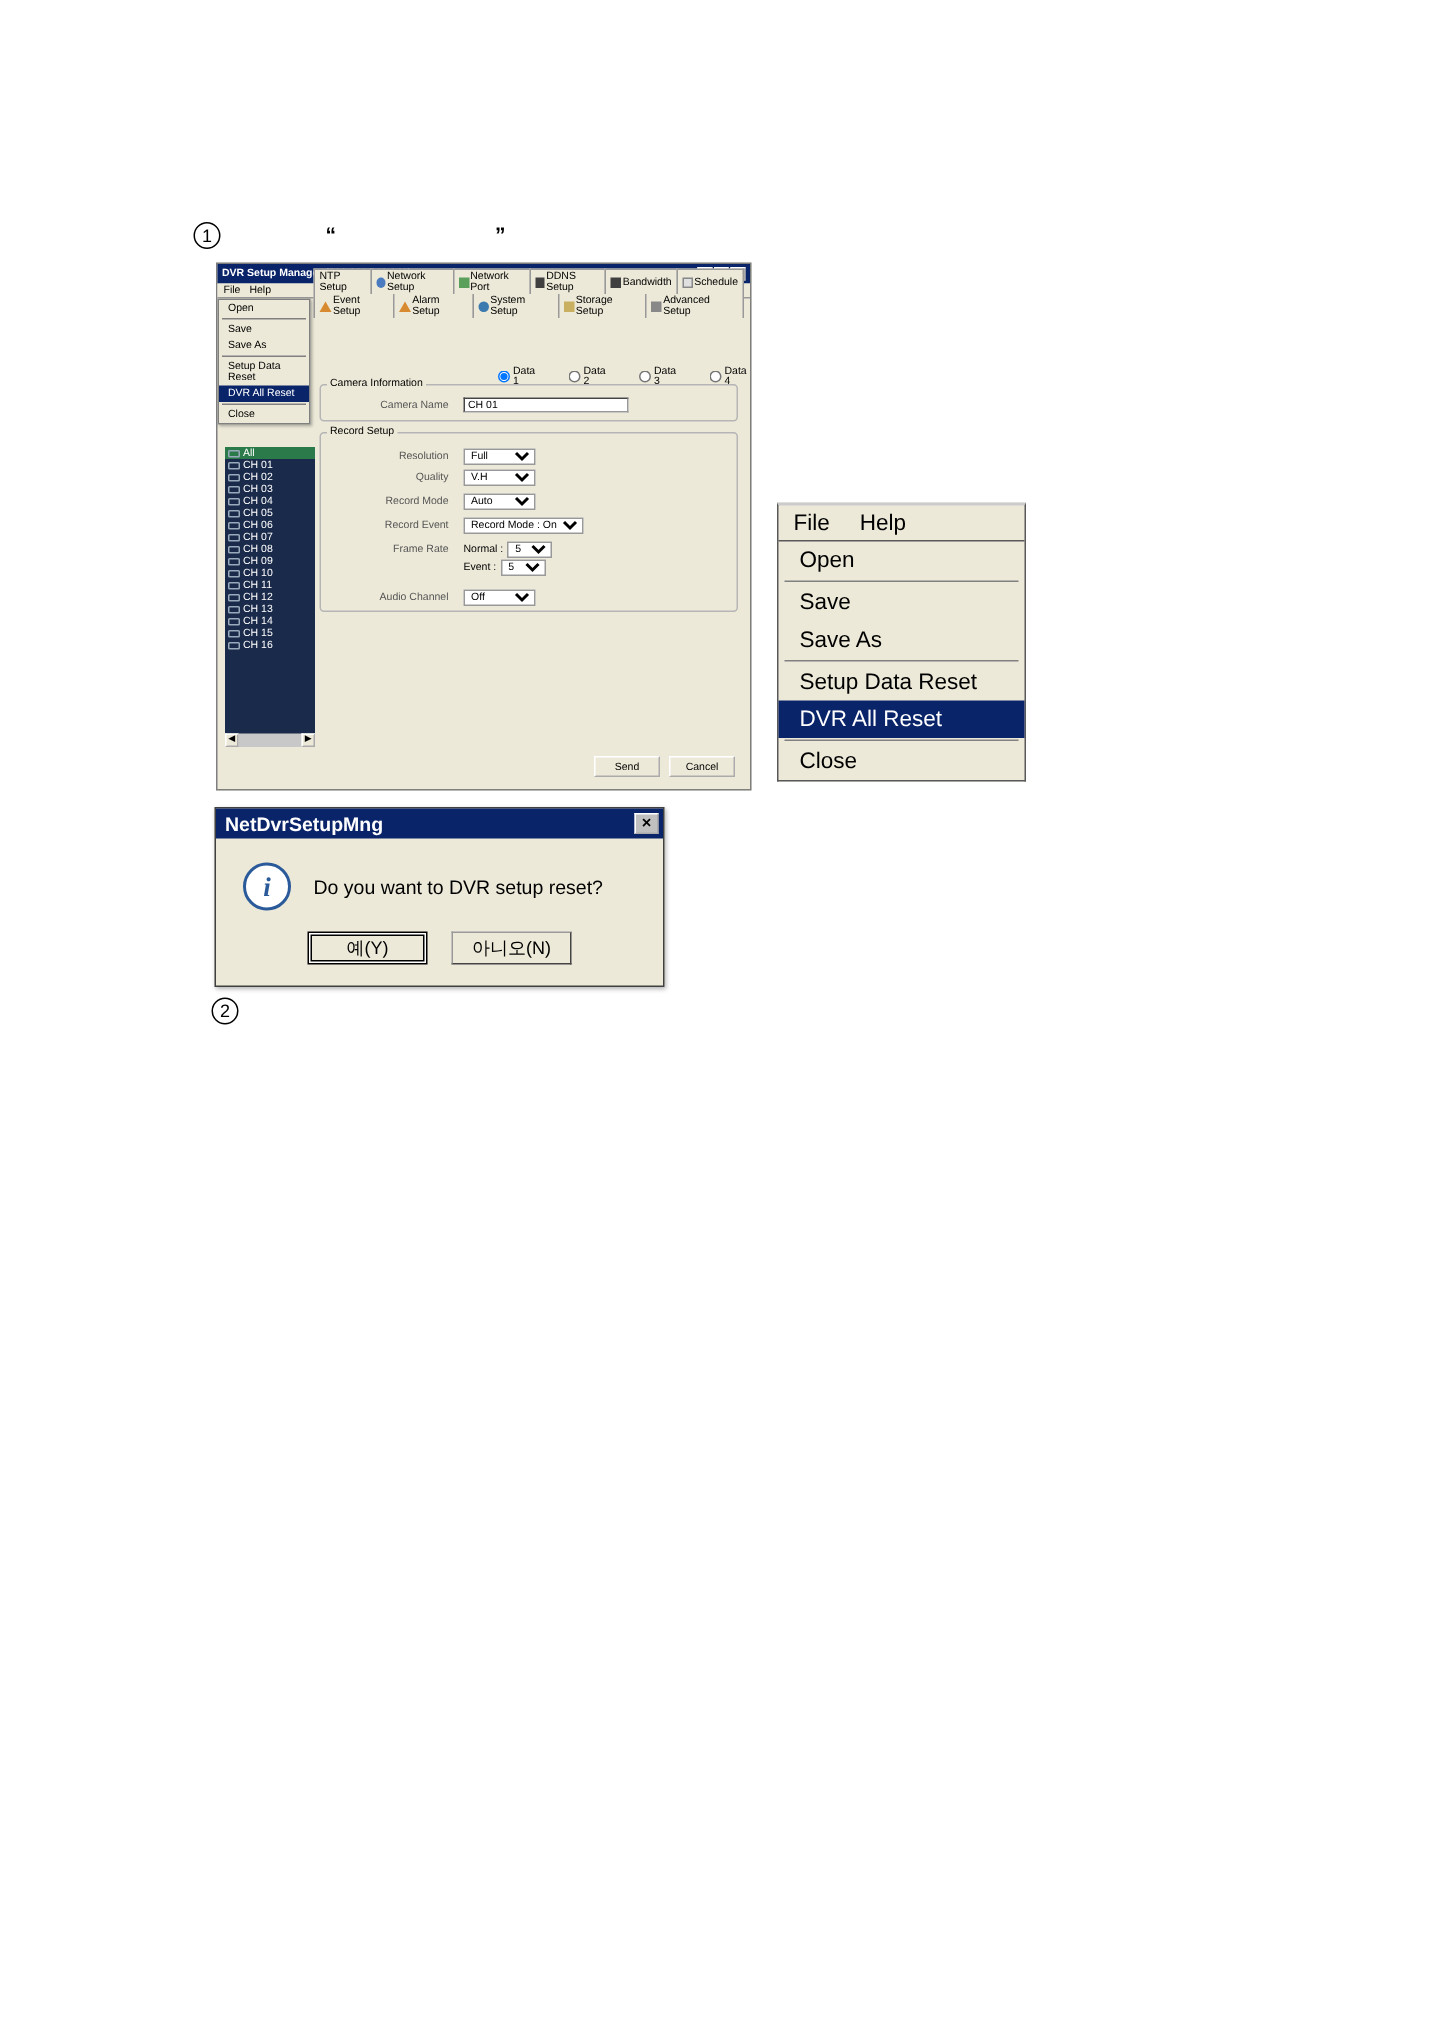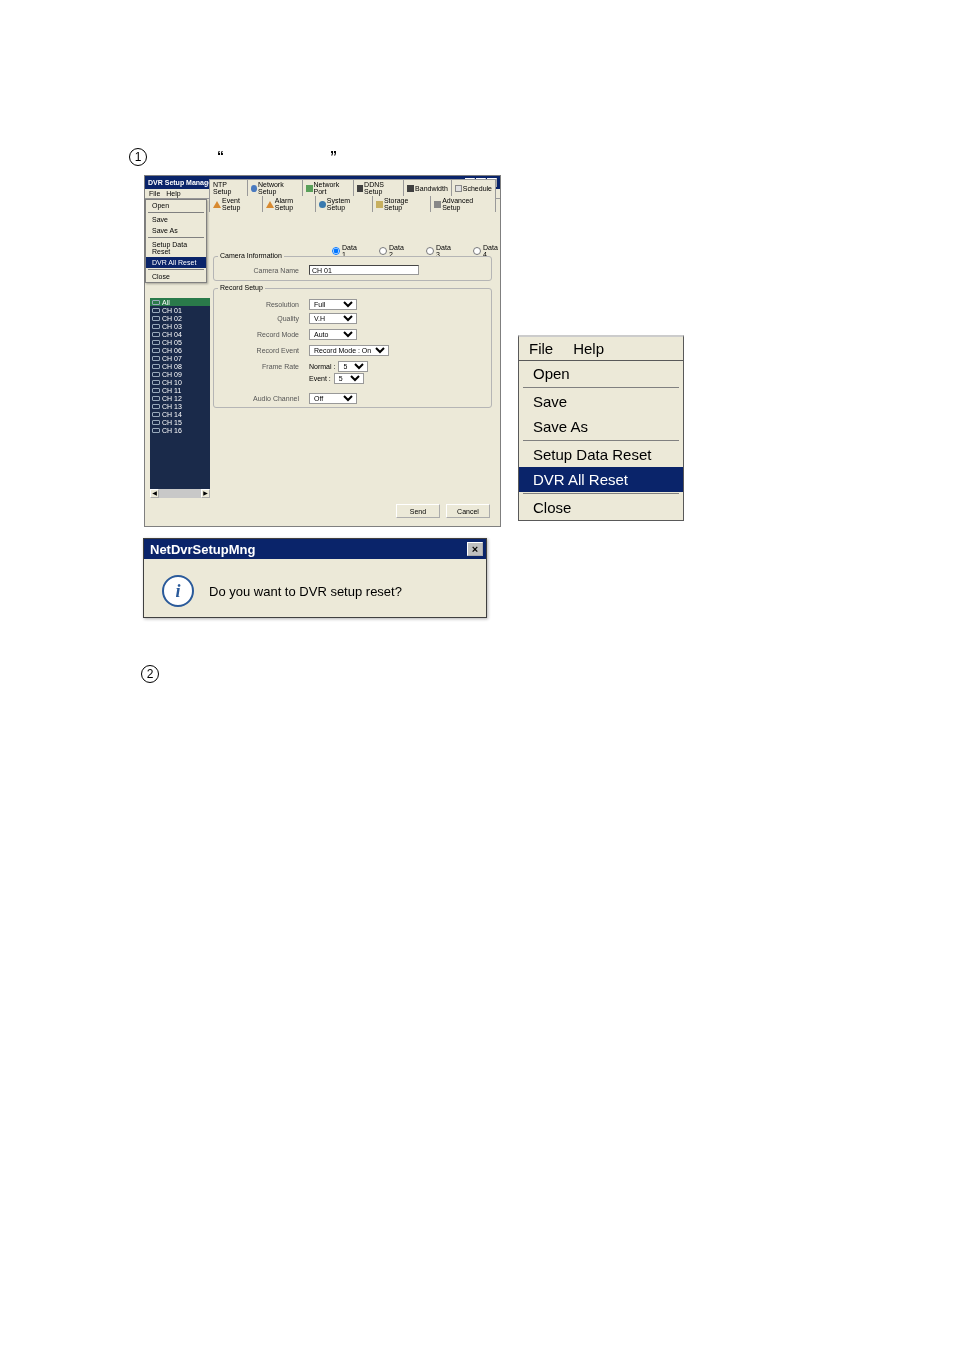--- a/index.html
+++ b/index.html
@@ -65,21 +65,21 @@
 
   
   .big-menu { position:absolute; left:518px; top:335px; width:166px; background:#ece9d8; border:1px solid #595959; border-top:2px solid #ccc; font-size:15px; color:#000; }
   .big-menu .topbar { display:flex; border-bottom:1px solid #595959; }
   .big-menu .topbar span { padding:3px 10px; cursor:default; }
   .big-menu .mitm { padding:4px 14px; cursor:default; }
   .big-menu .mitm.hl { background:#0a246a; color:#fff; }
   .big-menu .msep { border-top:1px solid #808080; margin:1px 4px; }
 
   
-  .msgbox { position:absolute; left:143px; top:538px; width:344px; border:1px solid #404040; background:#ece9d8; font-size:13px; box-shadow:1px 1px 3px rgba(0,0,0,.3); }
+  .msgbox { position:absolute; left:143px; top:538px; width:300px; border:1px solid #404040; background:#ece9d8; font-size:13px; box-shadow:1px 1px 3px rgba(0,0,0,.3); }
   .msgbox .msgtitle { height:20px; background:#0a246a; color:#fff; font-weight:bold; display:flex; align-items:center; justify-content:space-between; padding:0 3px 0 6px; }
   .msgtitle .xbtn { width:16px; height:14px; background:#c0c0c0; border:1px outset #fff; text-align:center; line-height:12px; font-size:11px; color:#000; }
   .msgbody { display:flex; align-items:center; gap:15px; padding:16px 18px 10px 18px; }
   .info-icon-big { width:32px; height:32px; border-radius:50%; border:2px solid #2a5a9a; background:#fff; color:#2a5a9a; font-weight:bold; font-size:18px; font-family:Georgia,serif; text-align:center; line-height:28px; font-style:italic; }
   .msgbtns { display:flex; justify-content:center; gap:16px; padding:4px 0 14px 0; }
   .msgbtns button { width:80px; height:22px; font-size:12px; background:#ece9d8; border:1px outset #999; cursor:default; }
   .msgbtns button.default { border:1px solid #000; box-shadow:inset 0 0 0 1px #fff, inset 0 0 0 2px #000; }
 
   .circled-2 { left:141px; top:665px; }
 </style>
@@ -328,15 +328,19 @@
 
 <div class="msgbox">
   <div class="msgtitle">
     <span>NetDvrSetupMng</span>
     <div class="xbtn">×</div>
   </div>
   <div class="msgbody">
     <div class="info-icon-big">i</div>
     <div>Do you want to DVR setup reset?</div>
   </div>
+  <div class="msgbtns">
+    <button class="default">예(Y)</button>
+    <button>아니오(N)</button>
+  </div>
 </div>
 
 <div class="circled-num circled-2">2</div>
 
 </body></html>

